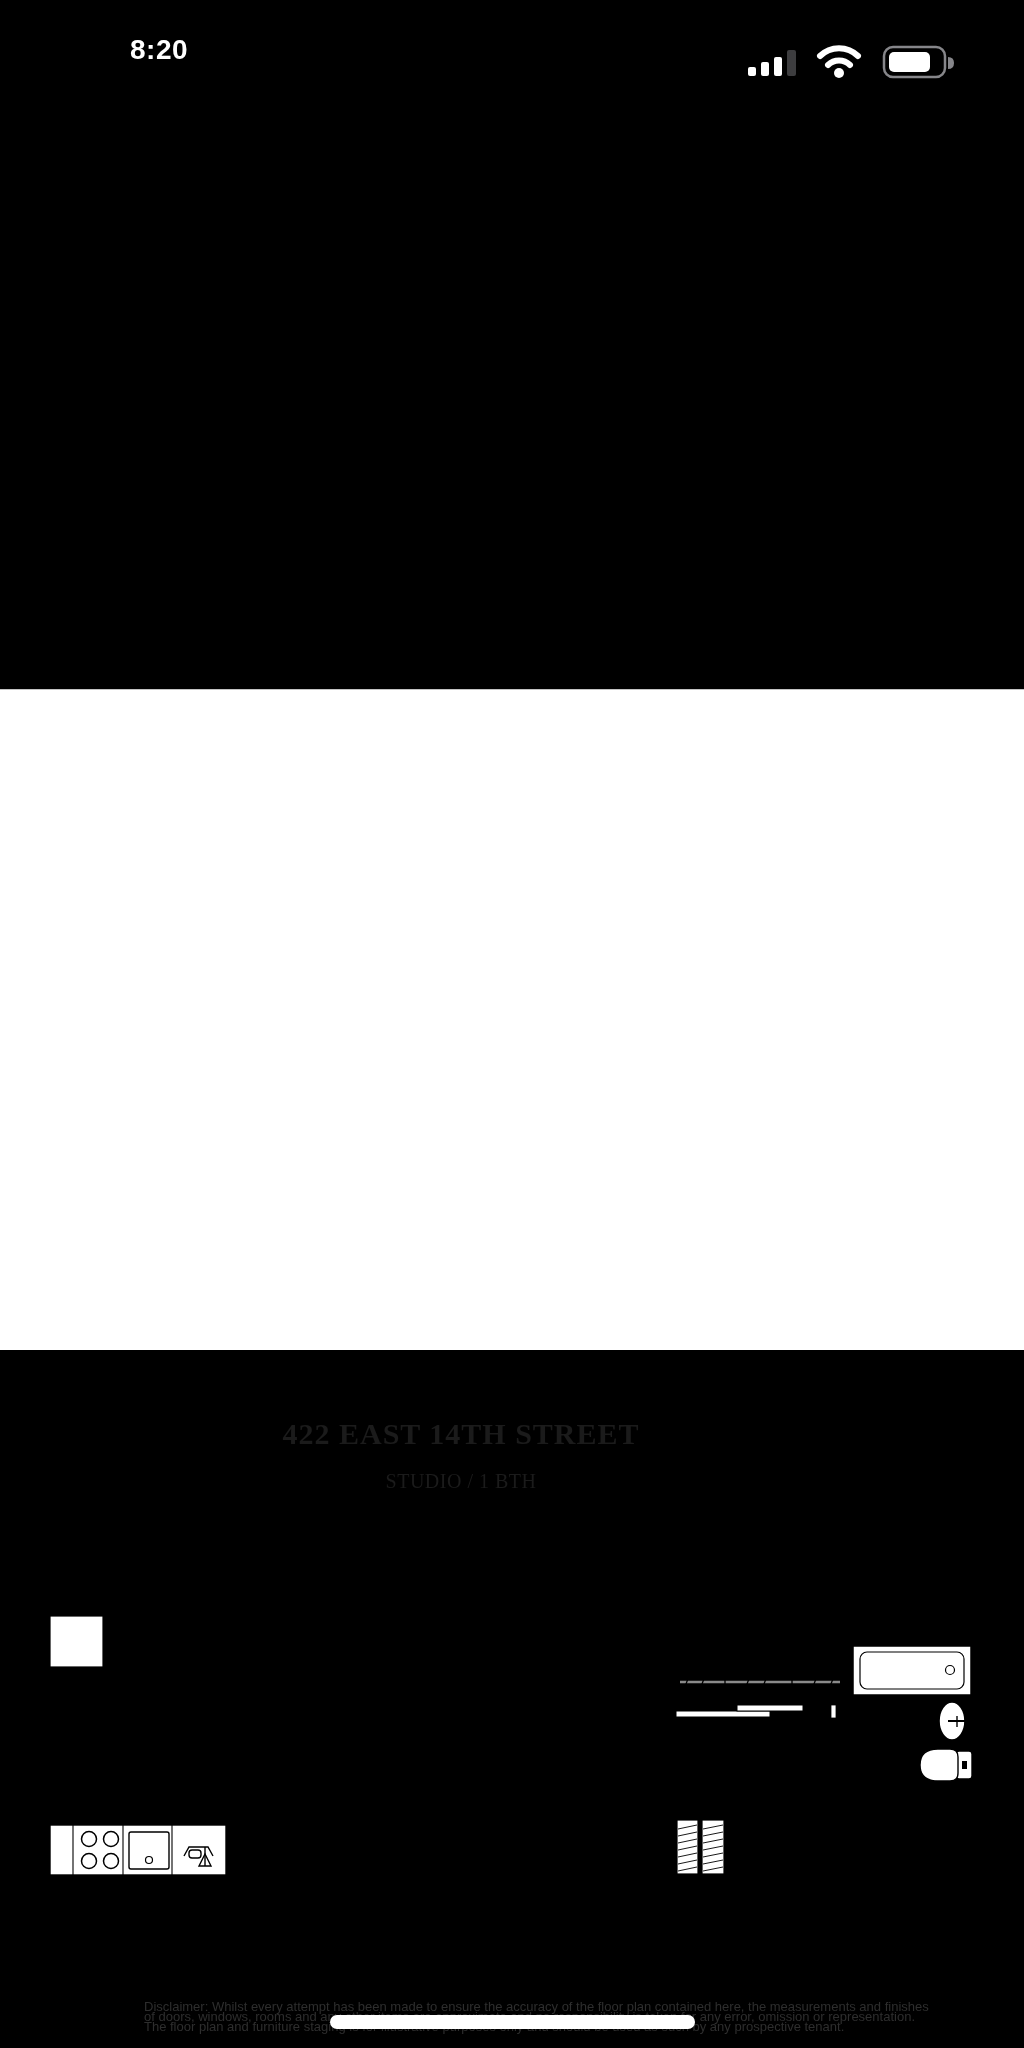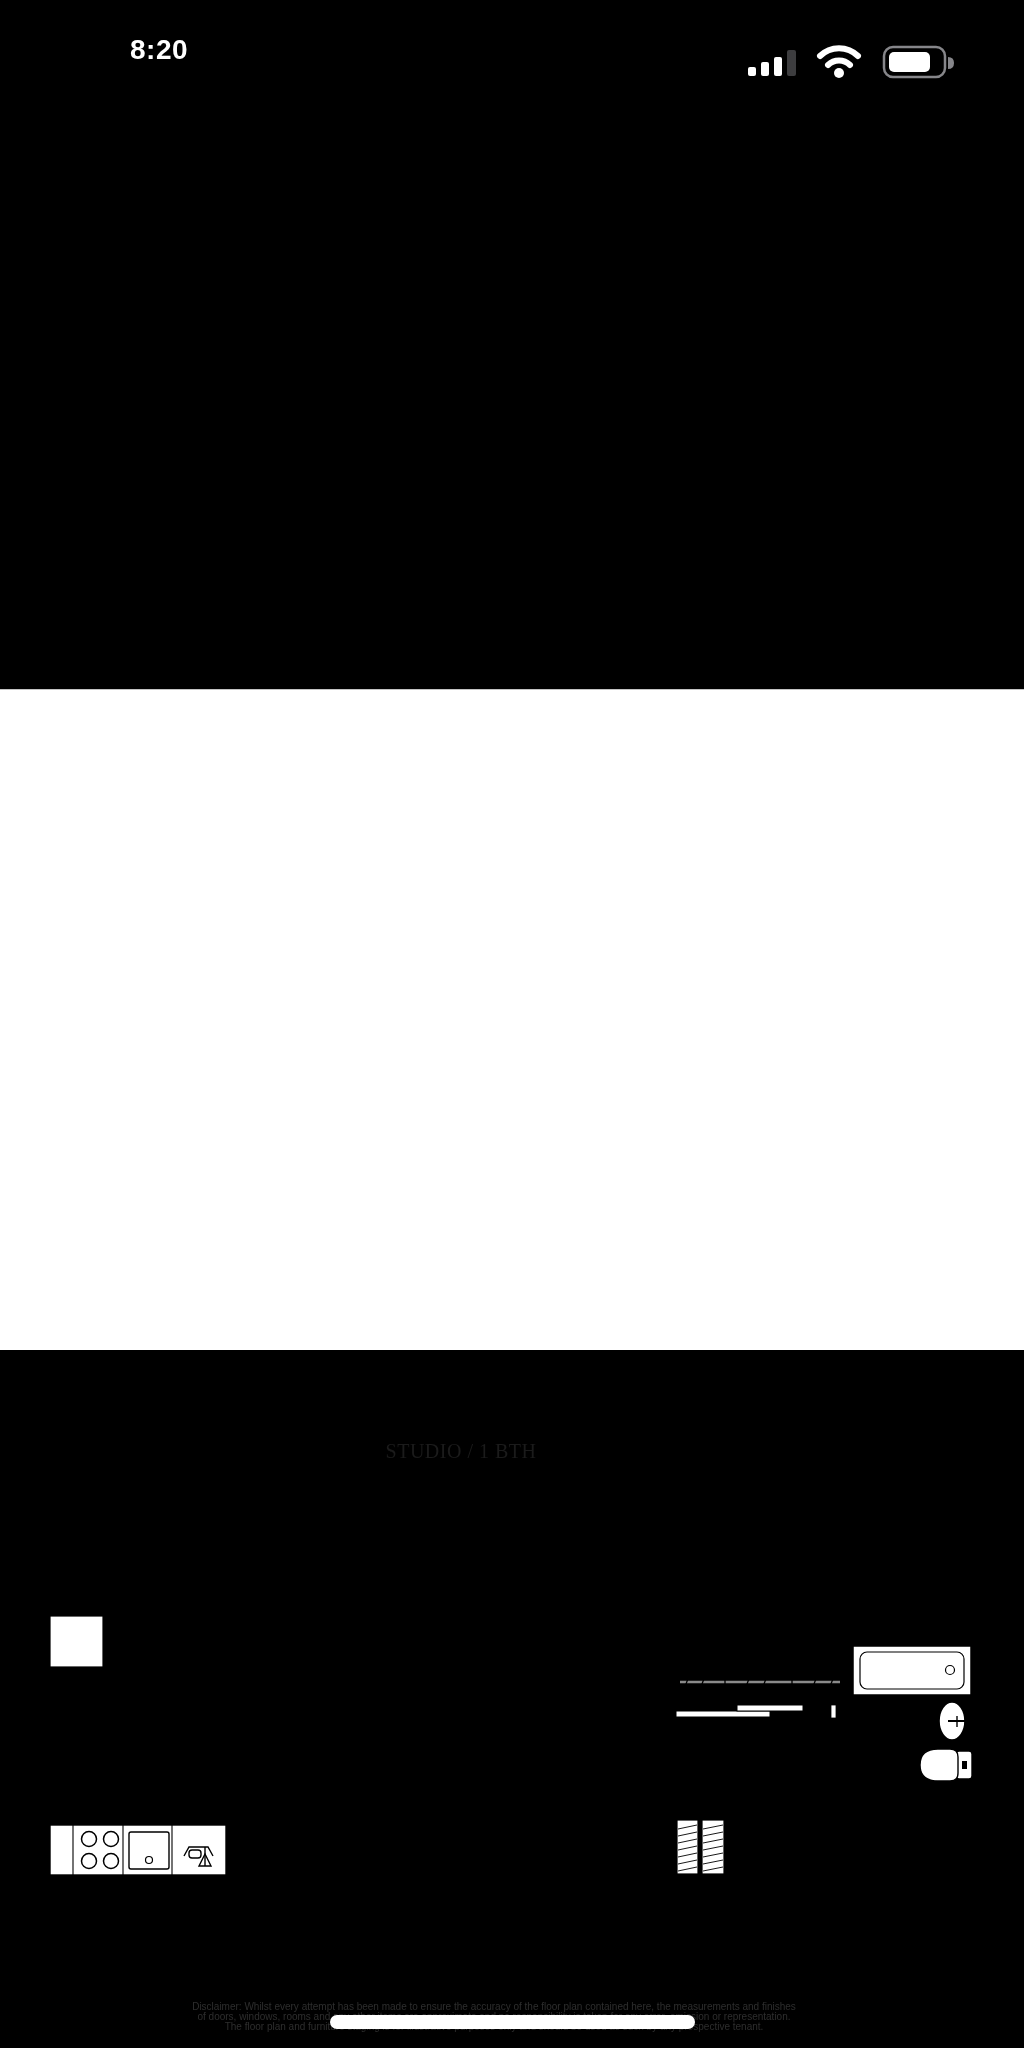--- a/index.html
+++ b/index.html
@@ -22,21 +22,21 @@
     position:absolute;left:461px;top:729px;transform:translateX(-50%);
     text-align:center;color:#1b1b1b;white-space:nowrap;
     font-family:"Liberation Serif","DejaVu Serif",serif;
   }
   .plan-title{font-size:30px;font-weight:bold;letter-spacing:1px;line-height:1;}
   .plan-subtitle{font-size:20px;font-weight:normal;letter-spacing:.5px;line-height:1;margin-top:22px;}
   .plan-svg{position:absolute;left:0;top:689px;}
   .disclaimer{
     position:absolute;left:494px;top:1312px;transform:translateX(-50%);
     width:700px;text-align:center;color:#2e2e2e;
-    font-size:10px;line-height:10px;letter-spacing:0px;white-space:nowrap;
+    font-size:13px;line-height:10px;letter-spacing:0px;white-space:nowrap;
   }
   
   .home-indicator{
     position:absolute;left:330px;top:2015px;width:365px;height:14px;
     border-radius:8px;background:#fff;
   }
 </style>
 </head>
 <body>
 
@@ -57,20 +57,21 @@
   <g>
     <rect x="884" y="47" width="61" height="30" rx="9" fill="none" stroke="#86868a" stroke-width="2.5"></rect>
     <rect x="889" y="52" width="41" height="20" rx="5" fill="#ffffff"></rect>
     <path d="M948 57 Q 954 57 954 63 Q 954 69 948 69 Z" fill="#86868a"></path>
   </g>
 </svg>
 
 <div class="photo-band">
 
   <div class="plan-title-block">
+    <div class="plan-title">422 EAST 14TH STREET</div>
     <div class="plan-subtitle">STUDIO / 1 BTH</div>
   </div>
 
   <svg class="plan-svg" width="1024" height="660" viewBox="0 689 1024 660">
 
     <g fill="#000000">
       <rect x="36" y="913" width="640" height="13"></rect>
       <rect x="36" y="913" width="14" height="62"></rect>
       <rect x="36" y="1037" width="14" height="23"></rect>
       <rect x="36" y="1135" width="14" height="63"></rect>

